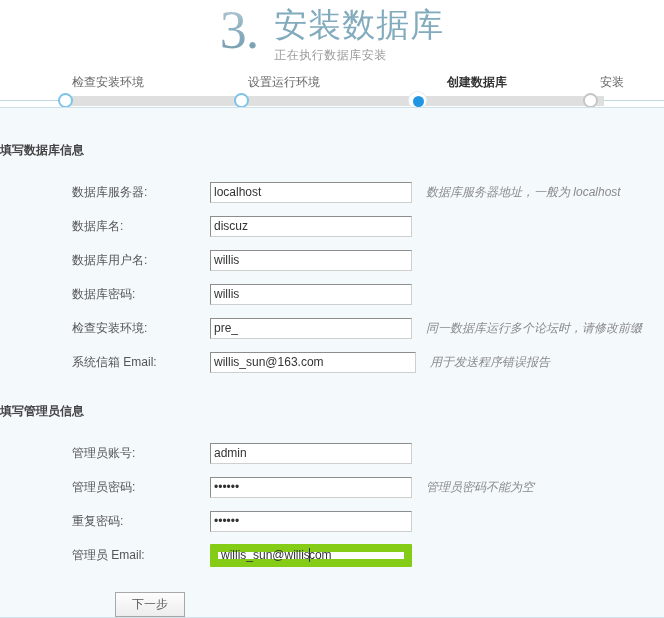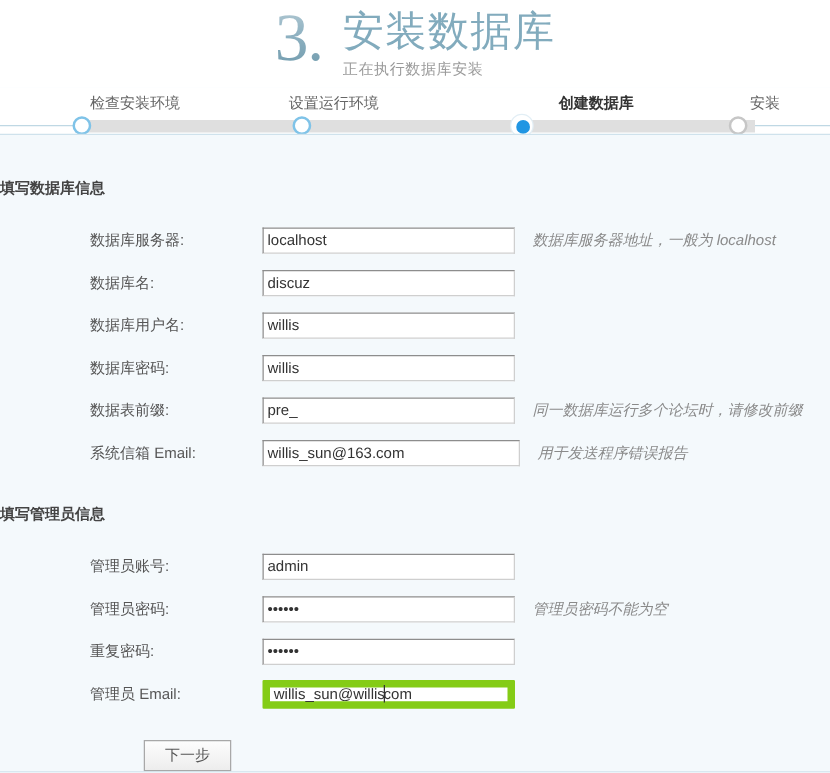--- a/index.html
+++ b/index.html
@@ -203,21 +203,21 @@
     background: #333;
     vertical-align: -3px;
     margin: 0 -1px;
   }
   .focused-text {
     display: flex;
     align-items: center;
     width: 202px;
     height: 23px;
     box-sizing: border-box;
-    border: 6px solid #84cc16;
+    border: 8px solid #84cc16;
     background: #fff;
     font-size: 12px;
     color: #333;
     padding: 0 3px;
     border-radius: 1px;
   }
   .btn-row {
     margin-left: 115px;
     margin-top: 20px;
   }
@@ -248,21 +248,21 @@
     <div class="title-block">
       <div class="big-title">安装数据库</div>
       <div class="sub-title">正在执行数据库安装</div>
     </div>
   </div>
 </div>
 
 <div class="steps-wrap">
   <div class="steps-labels">
     <span style="left:72px;">检查安装环境</span>
-    <span style="left:231px;">设置运行环境</span>
+    <span style="left:248px;">设置运行环境</span>
     <span class="active" style="left:447px;">创建数据库</span>
     <span style="left:600px;">安装</span>
   </div>
 </div>
 
 <div class="track">
   <div class="track-thin"></div>
   <div class="track-line" style="left:60px; right:60px;"></div>
   <div class="dot" style="left:58px;"></div>
   <div class="dot" style="left:234px;"></div>
@@ -295,21 +295,21 @@
       <div class="hint"></div>
     </div>
 
     <div class="form-row">
       <div class="row-label">数据库密码:</div>
       <input class="field" value="willis" style="">
       <div class="hint"></div>
     </div>
 
     <div class="form-row">
-      <div class="row-label">数据表前缀:</div>
+      <div class="row-label">检查安装环境:</div>
       <input class="field" value="pre_" style="">
       <div class="hint">同一数据库运行多个论坛时，请修改前缀</div>
     </div>
 
     <div class="form-row">
       <div class="row-label">系统信箱 Email:</div>
       <input class="field wide" value="willis_sun@163.com" style="">
       <div class="hint">用于发送程序错误报告</div>
     </div>
 

